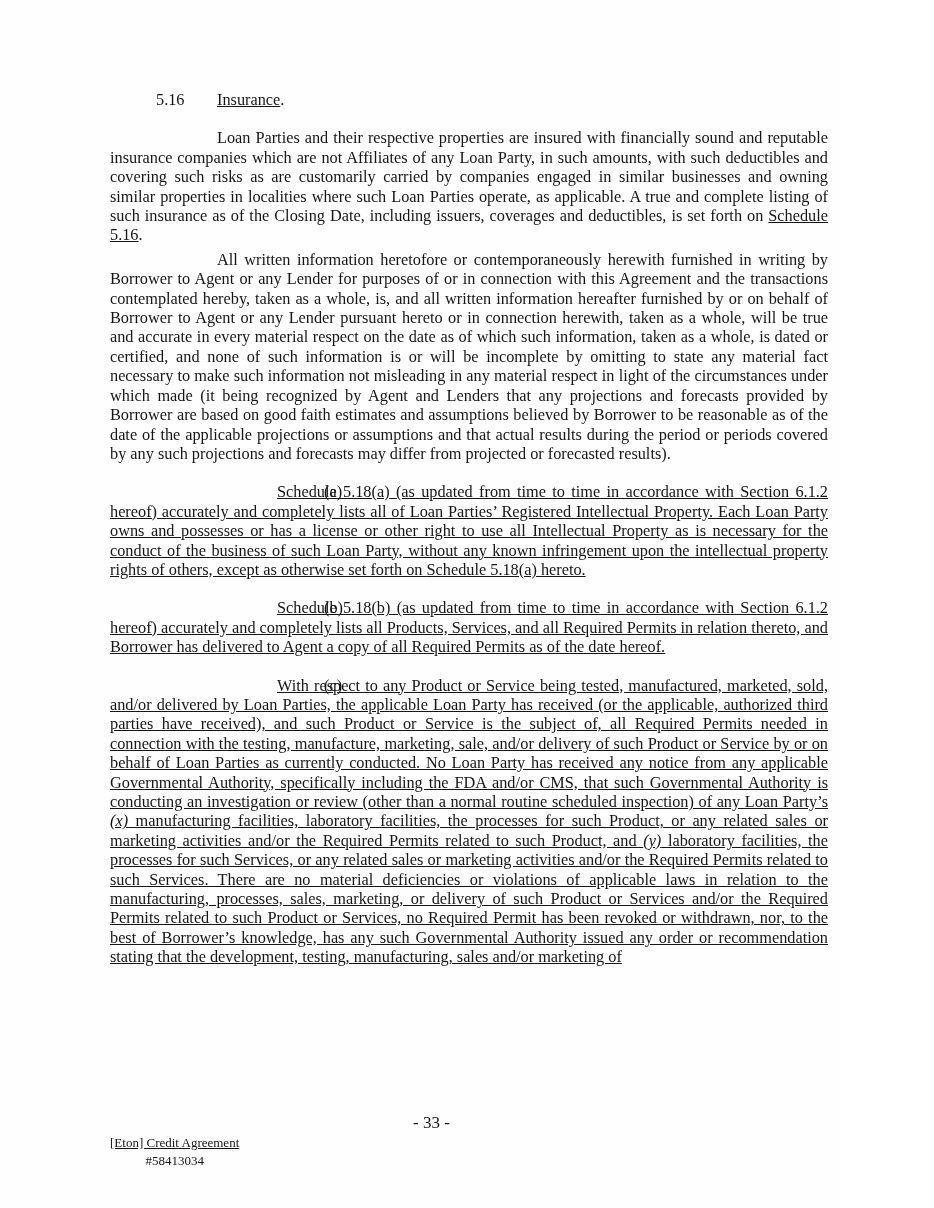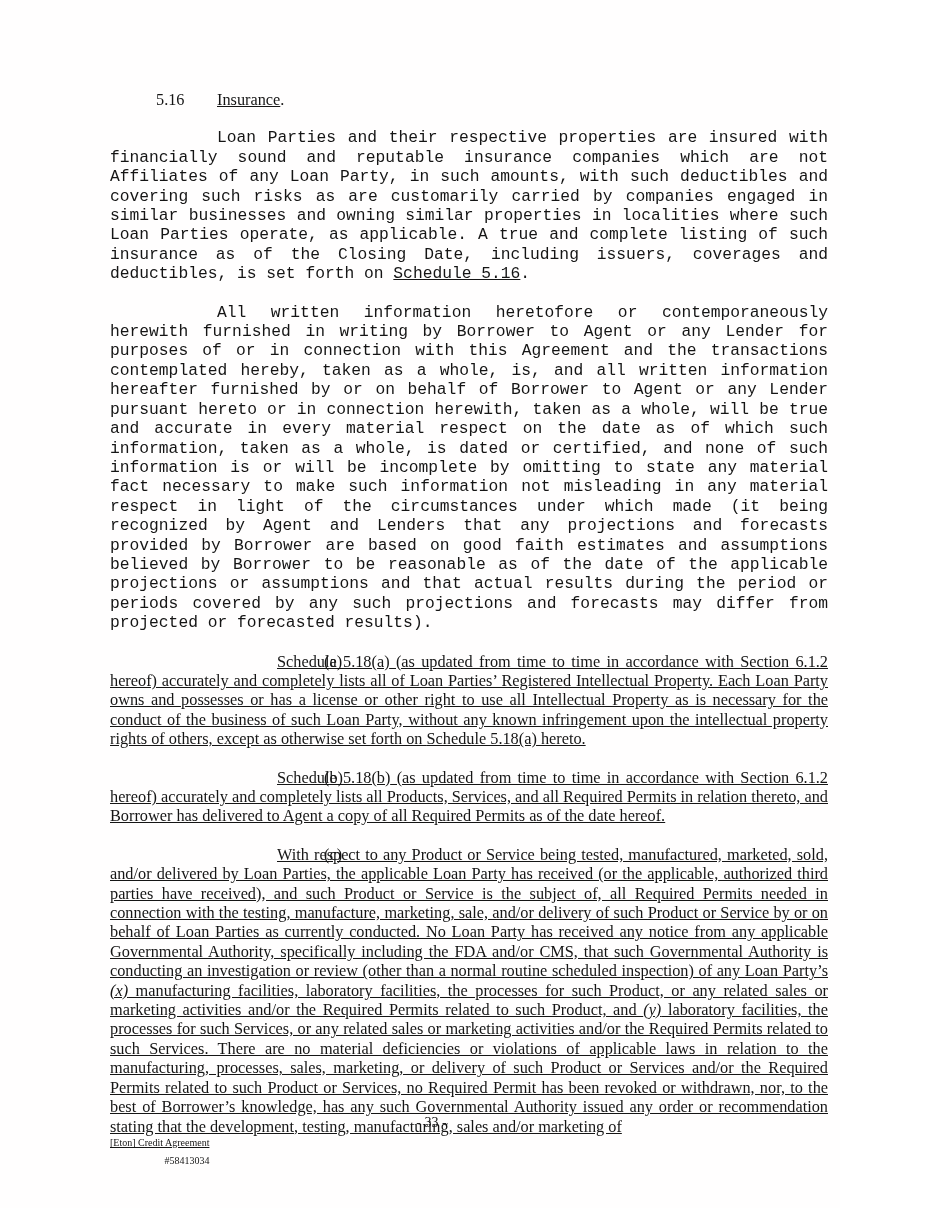--- a/index.html
+++ b/index.html
@@ -30,50 +30,49 @@
     padding-left: 46px;
     text-align: left;
   }
   .heading .num {
     display: inline-block;
     width: 61px;
   }
   .u { text-decoration: underline; }
   .i { font-style: italic; }
   p.body-para {
-    margin: 19px 0;
+    margin: 5px 0;
     text-indent: 107px;
-    font-family: Liberation Mono, monospace;
   }
   p.sub-para {
     margin: 19px 0;
     text-indent: 107px;
     text-decoration: underline;
   }
   .sub-label {
     display: inline-block;
     width: 60px;
   }
   .footer-pagenum {
     position: absolute;
     left: 0;
     right: 0;
     top: 1114px;
     text-align: center;
-    font-size: 14px;
+    font-size: 17px;
     line-height: 18px;
     padding-left: 23px;
   }
   .footer-block {
     position: absolute;
     left: 110px;
     top: 1134px;
-    font-size: 10px;
+    font-size: 13px;
     line-height: 18px;
-    text-align: right;
+    text-align: center;
   }
 </style>
 </head>
 <body>
 
 <div class="page">
   <div class="content">
 
     <div class="heading" style="margin-top:0"><span class="num">5.16</span><span class="u">Insurance</span><span>.</span></div>
 

